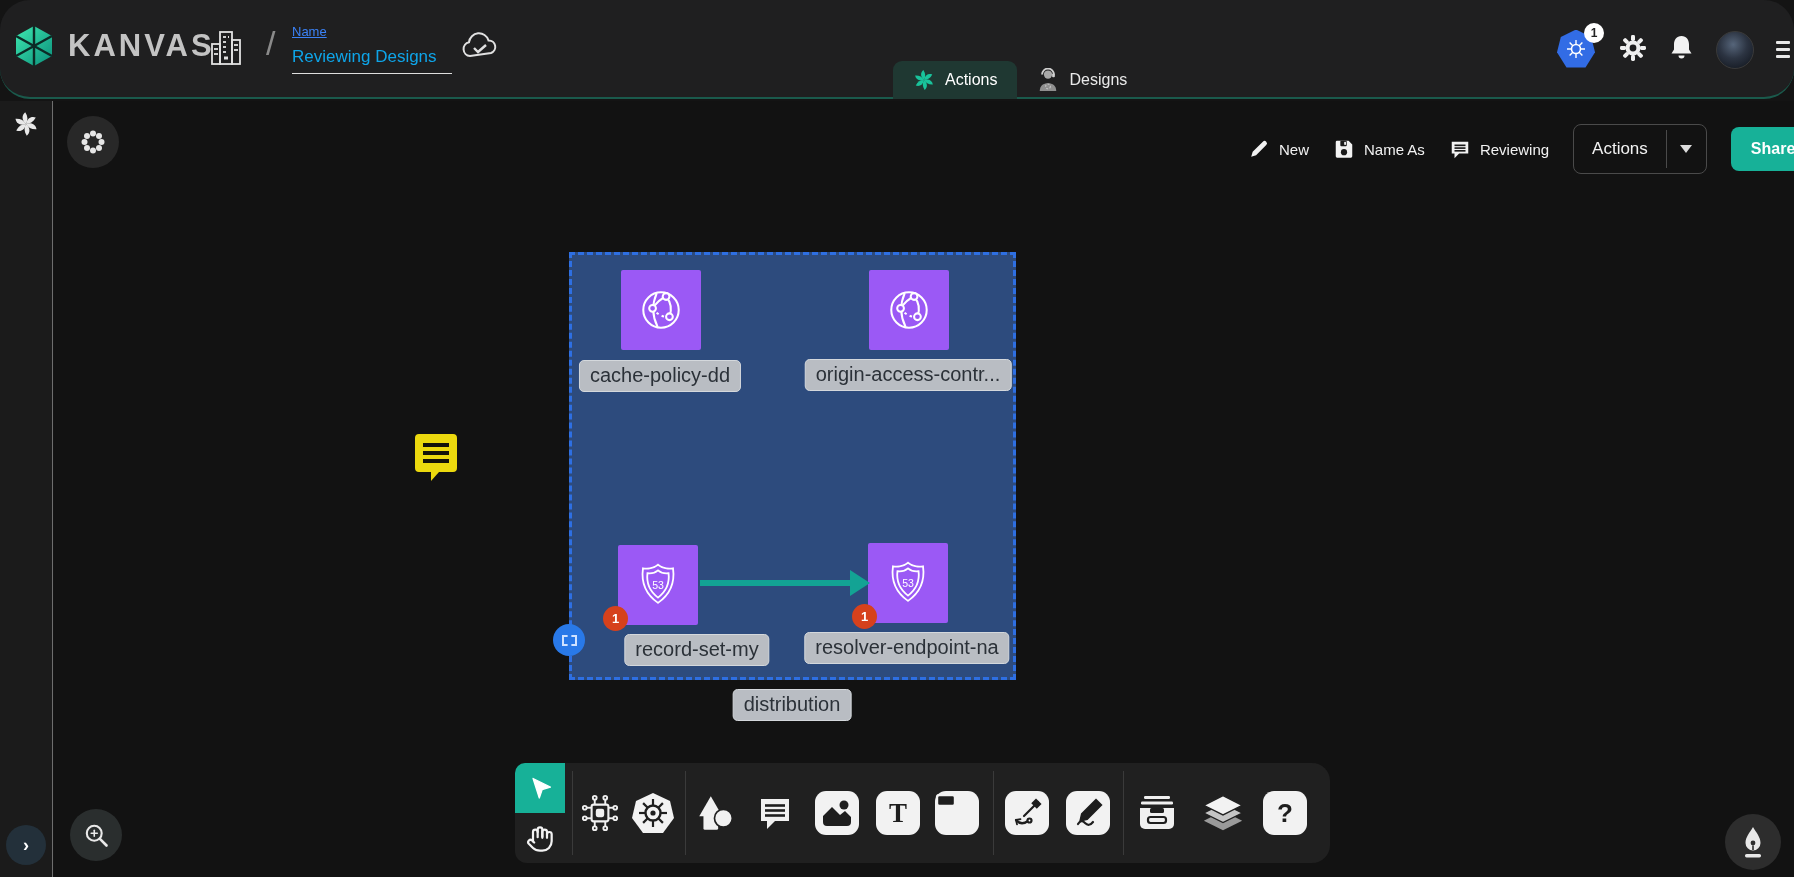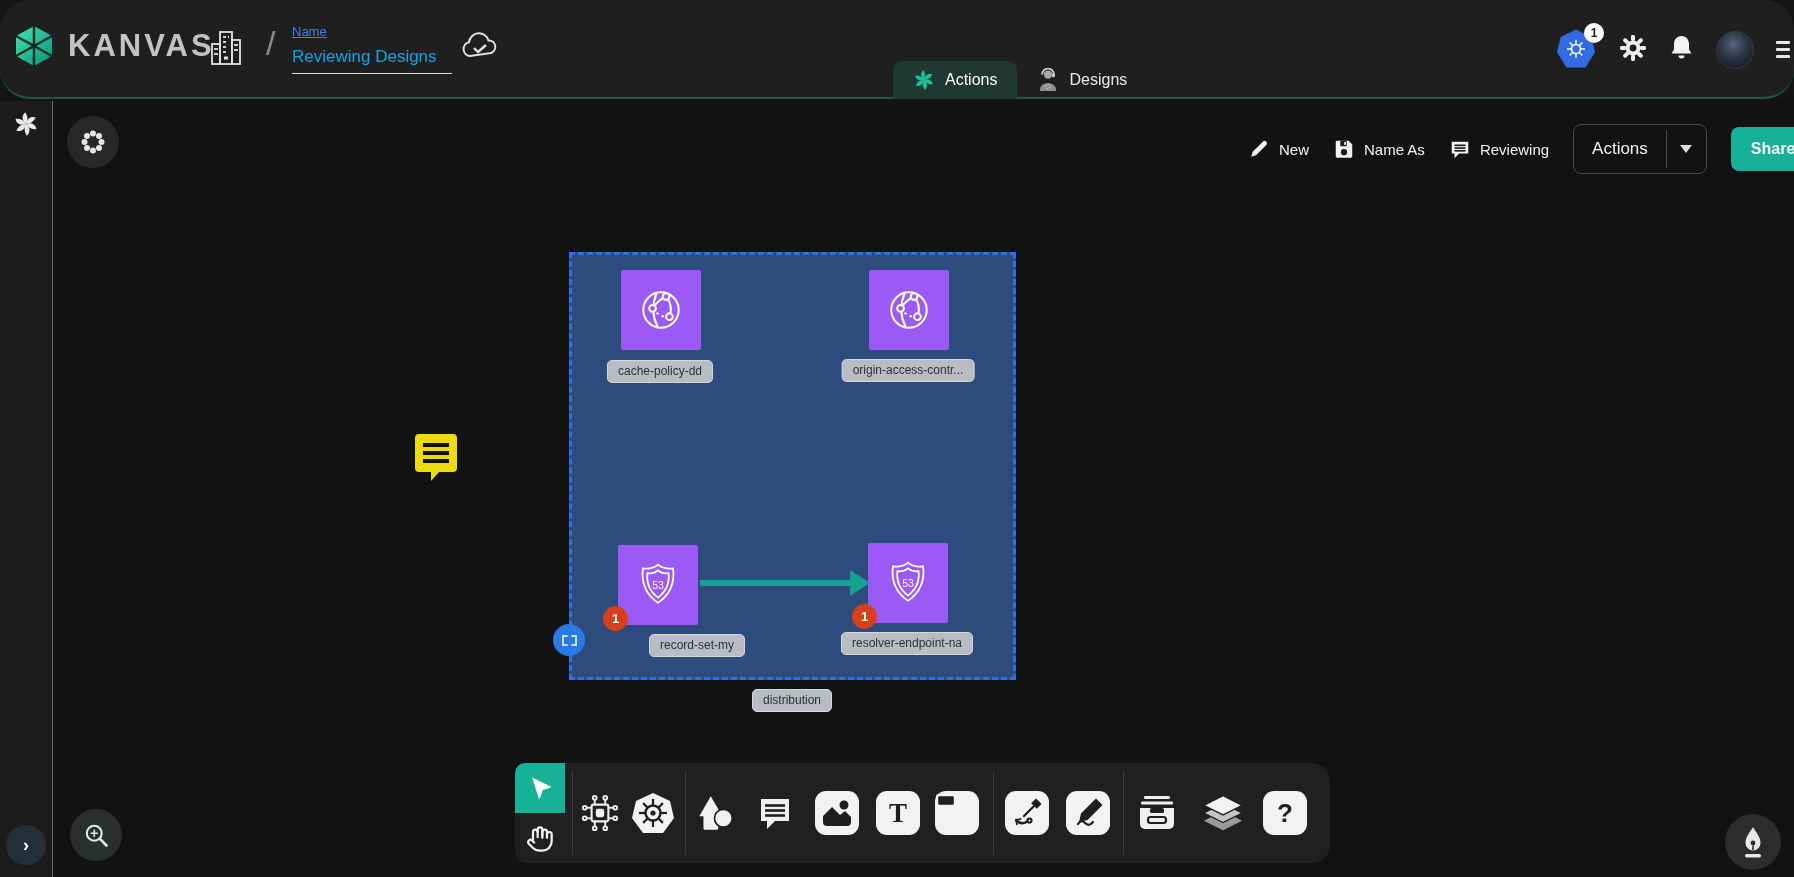--- a/index.html
+++ b/index.html
@@ -65,21 +65,21 @@
   .share-split { display:flex; align-items:center; height:44px; background:var(--accent); border-radius:8px;
     color:#ffffff; font-size:16px; font-weight:bold; cursor:pointer; overflow:hidden; }
   .share-split .lbl { padding:0 20px; }
 
   
   .sel-box { position:absolute; left:569px; top:252px; width:447px; height:428px;
     background:var(--selection-fill); border:3px dashed var(--selection-blue); }
   .node { position:absolute; width:80px; height:80px; background:var(--node-purple); border-radius:2px;
     display:flex; align-items:center; justify-content:center; cursor:pointer; }
   .chip { position:absolute; transform:translateX(-50%); background:var(--chip-bg); color:#2b3138;
-    font-size:12px; padding:3px 10px 4px; border-radius:5px; border:1px solid #d4d8dc; white-space:nowrap; cursor:pointer; }
+    font-size:20px; padding:3px 10px 4px; border-radius:5px; border:1px solid #d4d8dc; white-space:nowrap; cursor:pointer; }
   .badge { position:absolute; width:25px; height:25px; border-radius:50%; background:var(--badge-red);
     color:#fff; font-size:13px; font-weight:bold; display:flex; align-items:center; justify-content:center; z-index:5; }
   .edge-line { position:absolute; left:700px; top:580px; width:152px; height:6px; background:var(--edge-teal); }
   .edge-head { position:absolute; left:850px; top:570px; width:0; height:0;
     border-left:20px solid var(--edge-teal); border-top:13px solid transparent; border-bottom:13px solid transparent; }
   .sel-handle { position:absolute; left:553px; top:624px; width:32px; height:32px; border-radius:50%;
     background:#2979e8; display:flex; align-items:center; justify-content:center; cursor:pointer; }
   .sel-handle i { display:block; width:15px; height:11px; border:2px dashed #cfe2ff; }
   .comment-marker { position:absolute; left:413px; top:432px; cursor:pointer; }
 

